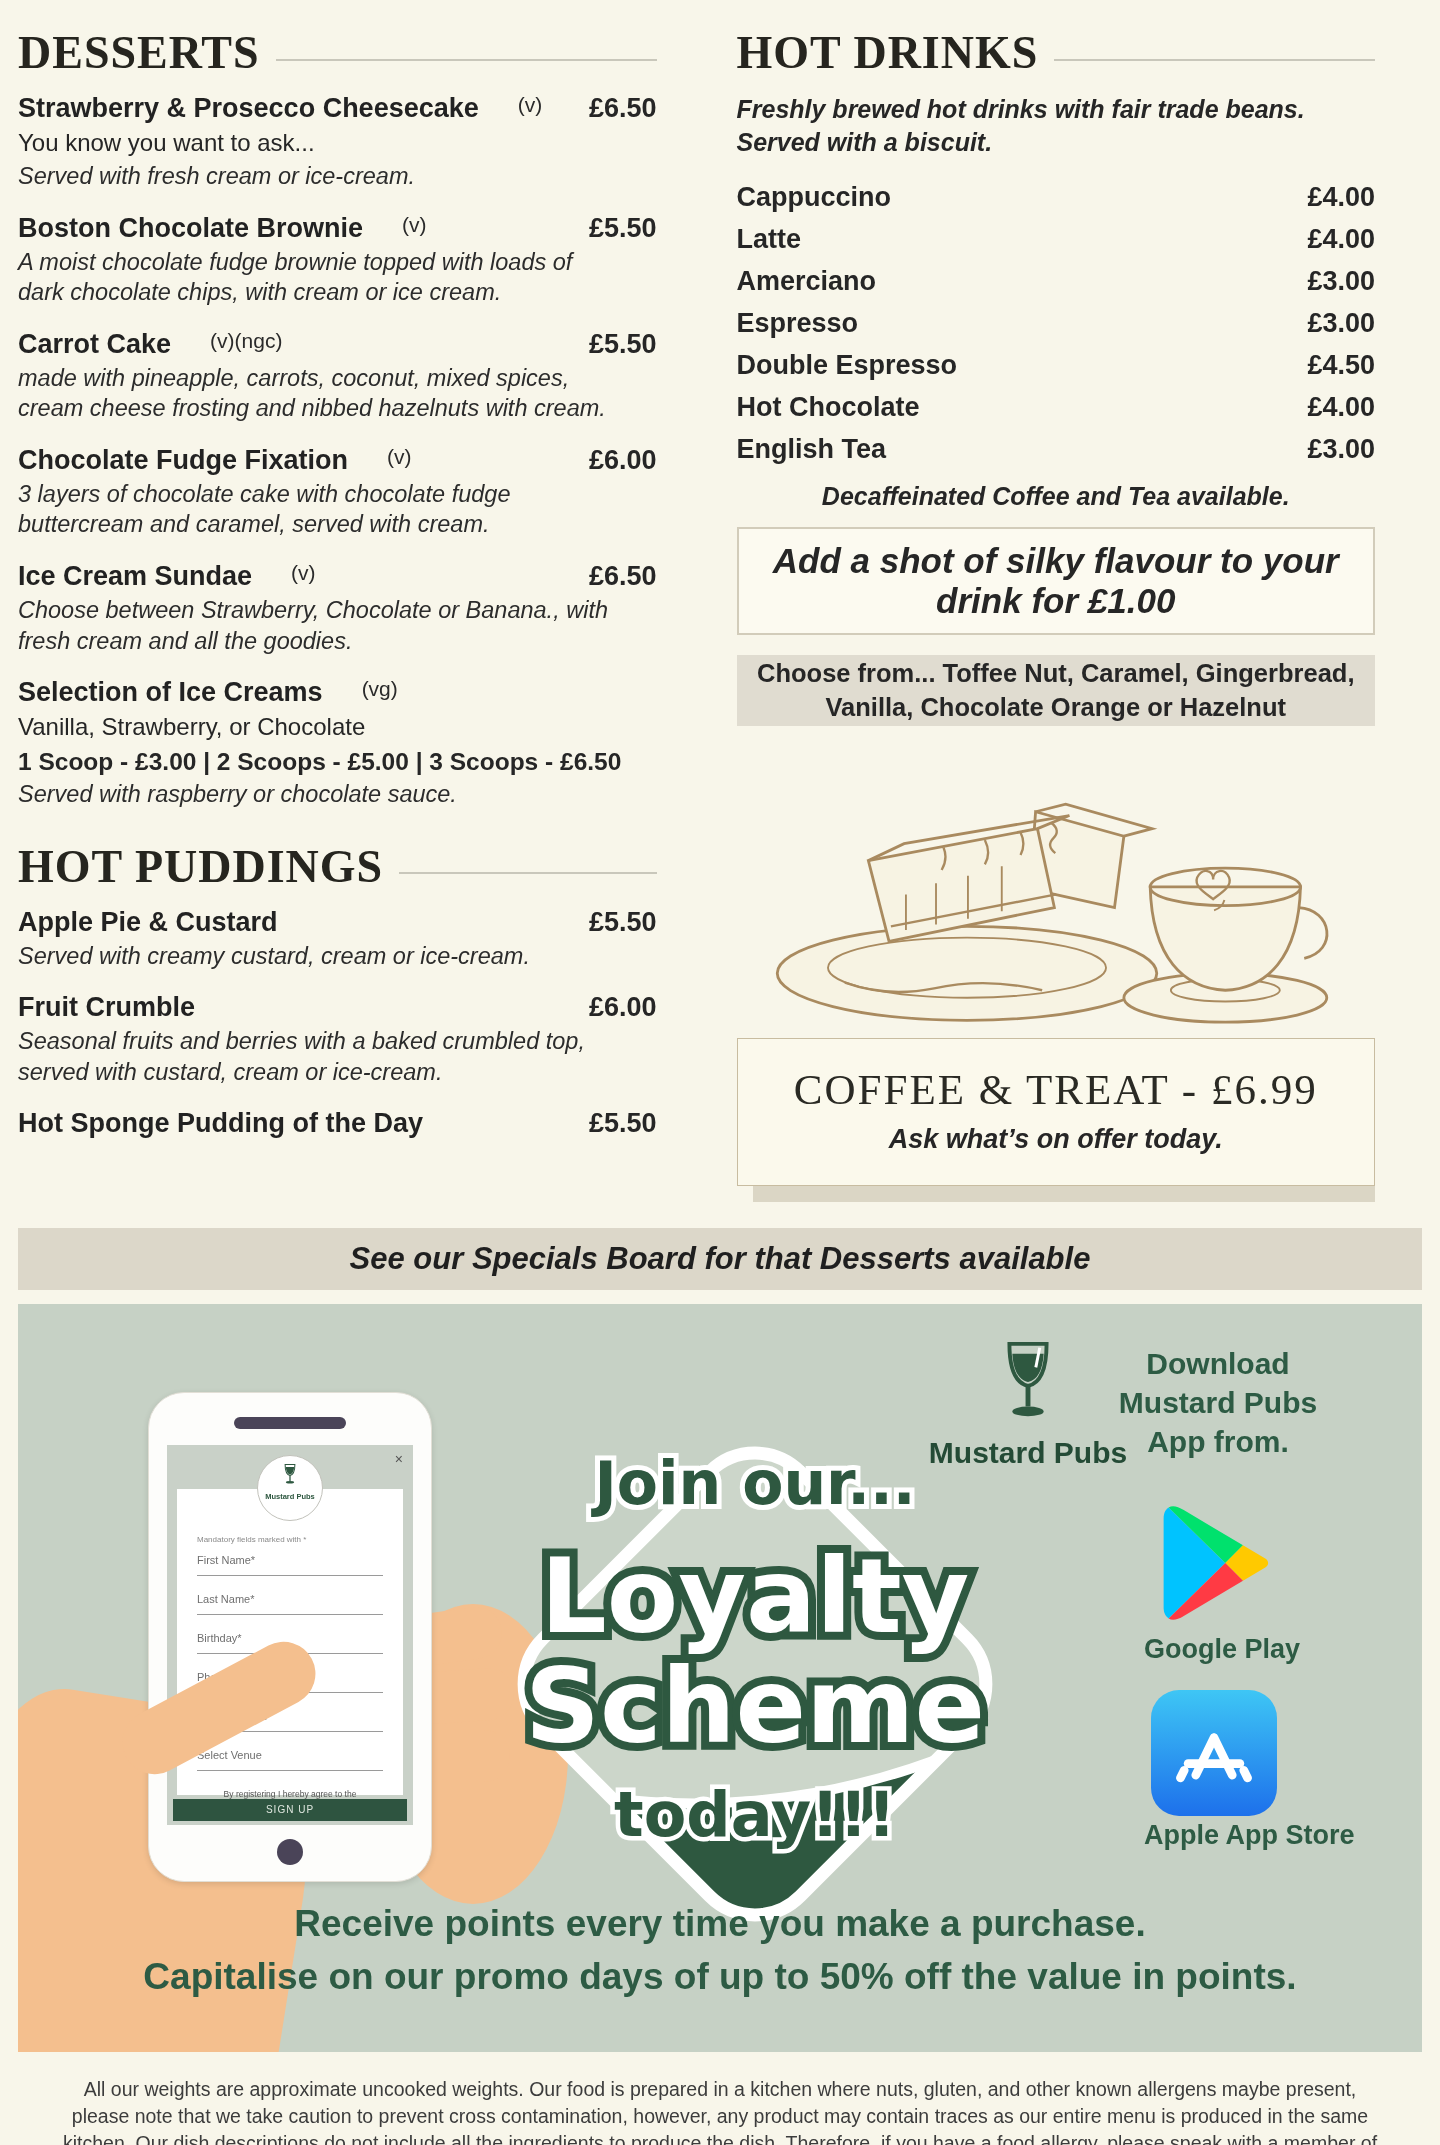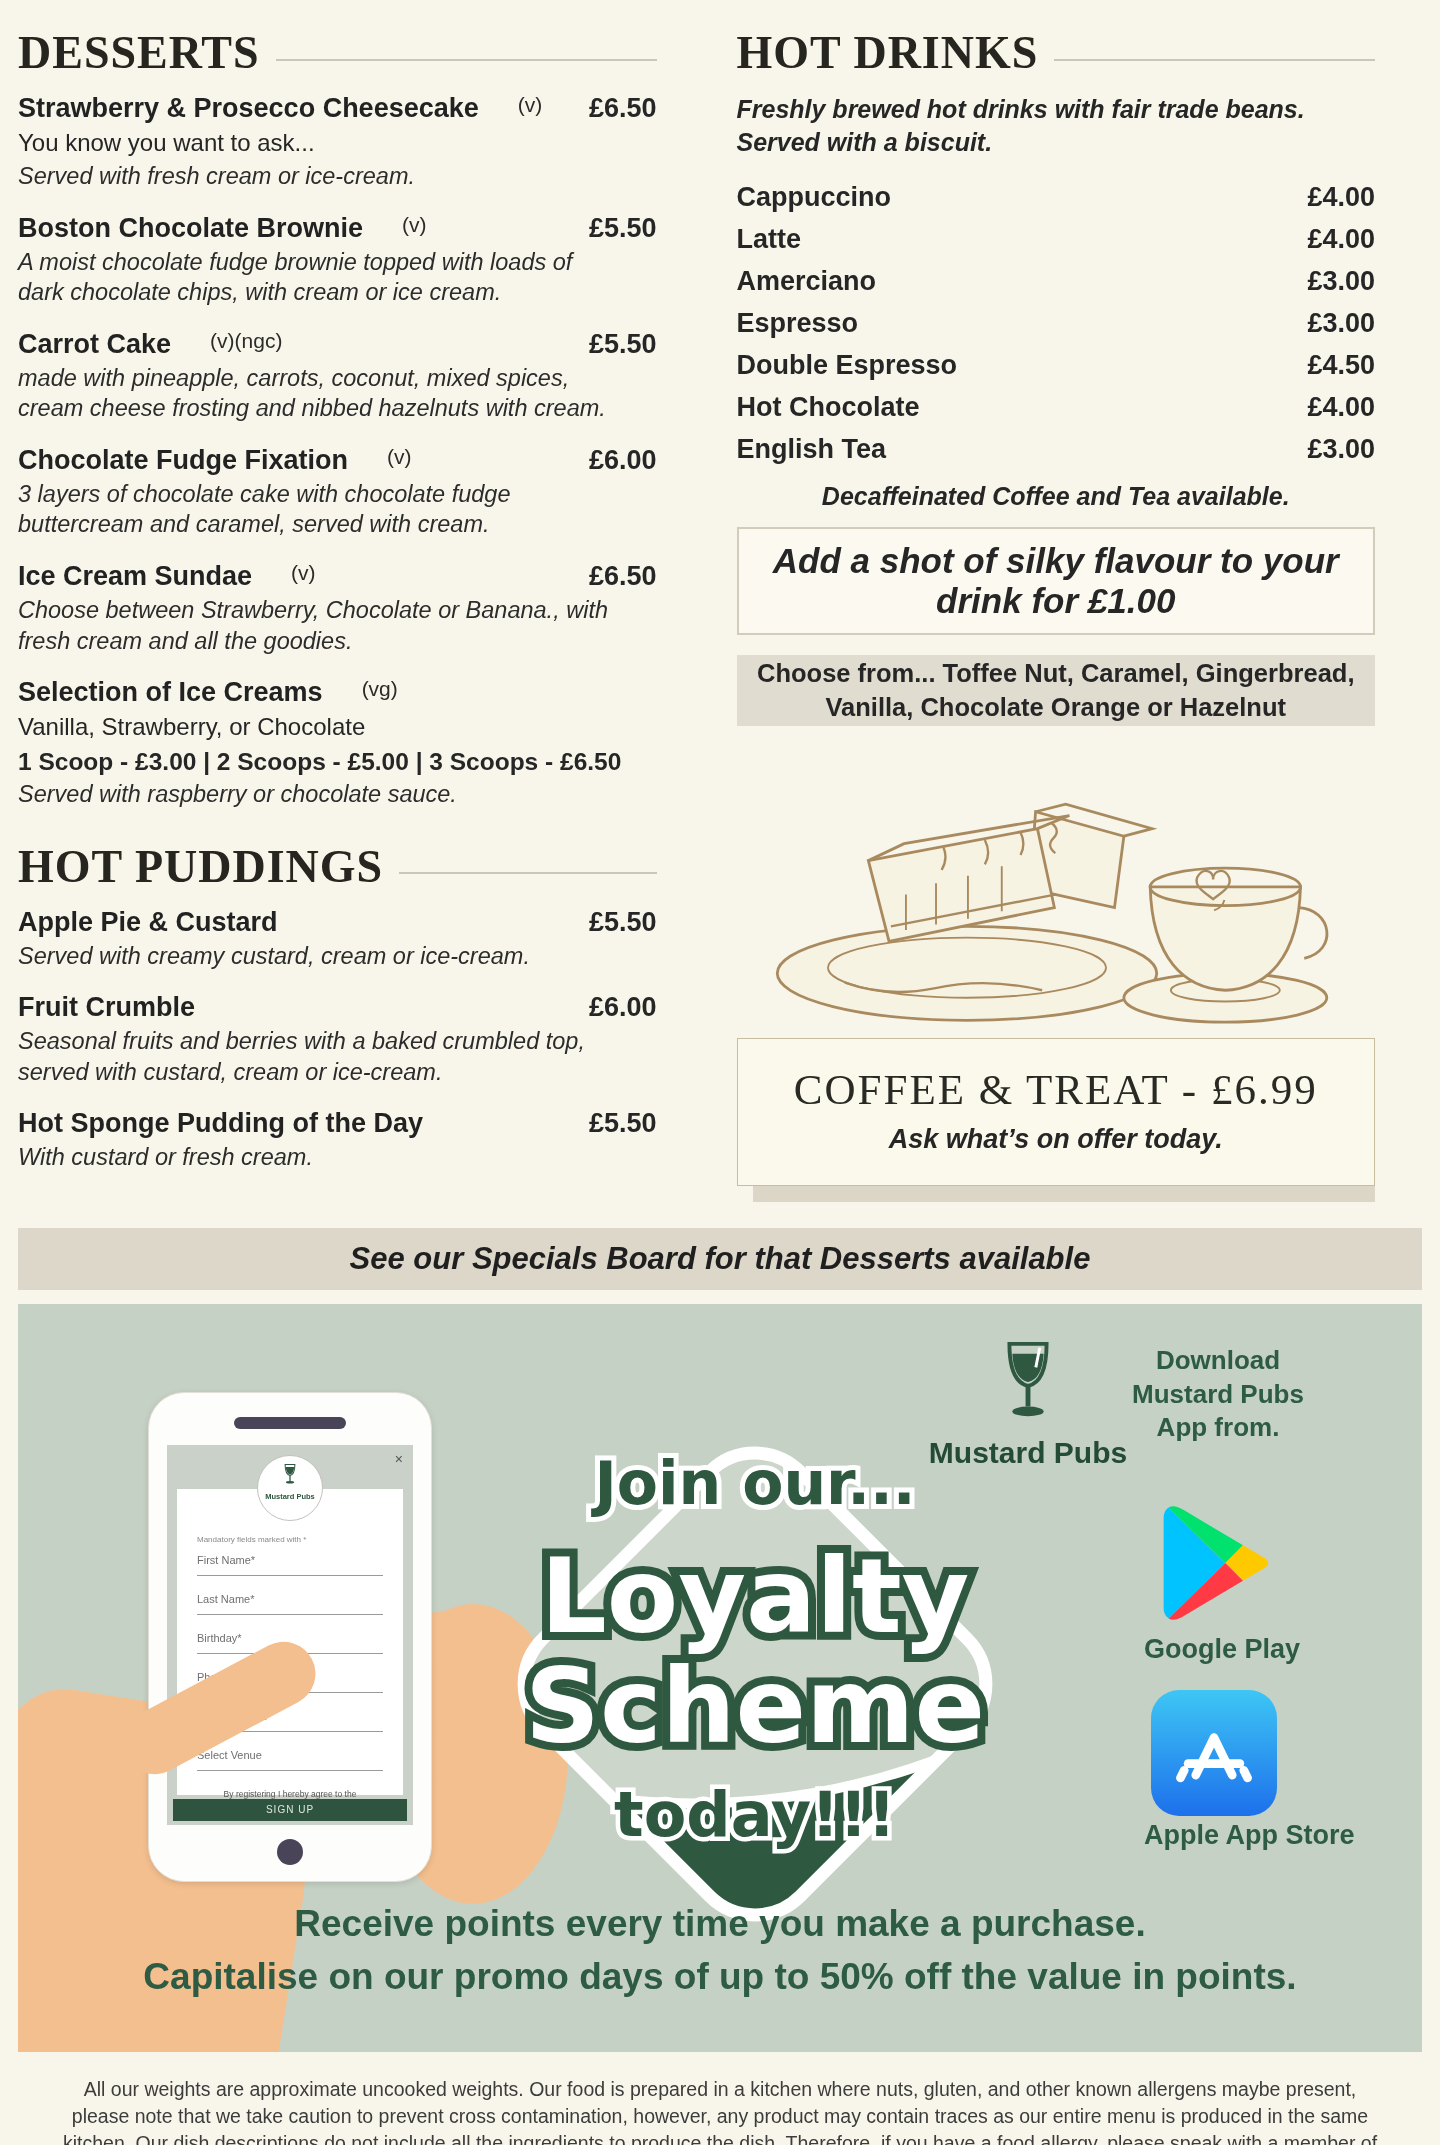--- a/index.html
+++ b/index.html
@@ -83,21 +83,21 @@
     color:#dfe7df; font-size:10px; letter-spacing:1px; display:flex; align-items:center; justify-content:center; }
 
   
   .diamond-wrap { position:absolute; left:437px; top:60px; width:600px; height:640px; }
   .diamond-wrap svg { width:100%; height:100%; }
 
   
   .brand-block { position:absolute; left:905px; top:36px; width:210px; text-align:center; }
   .brand-name { font-weight:bold; font-size:30px; color:#244b36; margin-top:4px; }
   .download-text { position:absolute; left:1090px; top:40px; width:220px; text-align:center;
-    font-weight:bold; font-size:26px; line-height:1.3; color:#2d5b44; }
+    font-weight:bold; font-size:30px; line-height:1.3; color:#2d5b44; }
   .gp-block { position:absolute; left:1126px; top:196px; width:140px; text-align:center; }
   .gp-block svg { width:126px; height:126px; }
   .badge-caption { font-weight:bold; font-size:27px; color:#2d5b44; margin-top:4px; white-space:nowrap; }
   .as-block { position:absolute; left:1126px; top:386px; width:140px; text-align:center; }
   .as-icon { width:126px; height:126px; margin:0 auto; border-radius:28px;
     background:linear-gradient(#3ec6f5,#1d70eb); display:flex; align-items:center; justify-content:center; }
   .as-icon svg { width:96px; height:96px; }
 
   .points { position:absolute; left:0; right:0; bottom:48px; text-align:center; font-weight:bold;
     color:#2d5b44; font-size:37px; line-height:1.45; }
@@ -193,21 +193,20 @@
           <span class="item-price">£6.00</span>
         </div>
         <div class="item-desc">Seasonal fruits and berries with a baked crumbled top, served with custard, cream or ice-cream.</div>
       </div>
 
       <div class="item">
         <div class="item-head">
           <span class="item-name">Hot Sponge Pudding of the Day</span>
           <span class="item-price">£5.50</span>
         </div>
-        <div class="item-desc">With custard or fresh cream.</div>
       </div>
     </div>
 
     <div class="col">
       <h2 class="section-title">
         <span>HOT DRINKS</span>
         <span class="rule"></span>
       </h2>
 
       <div class="drinks-intro">

